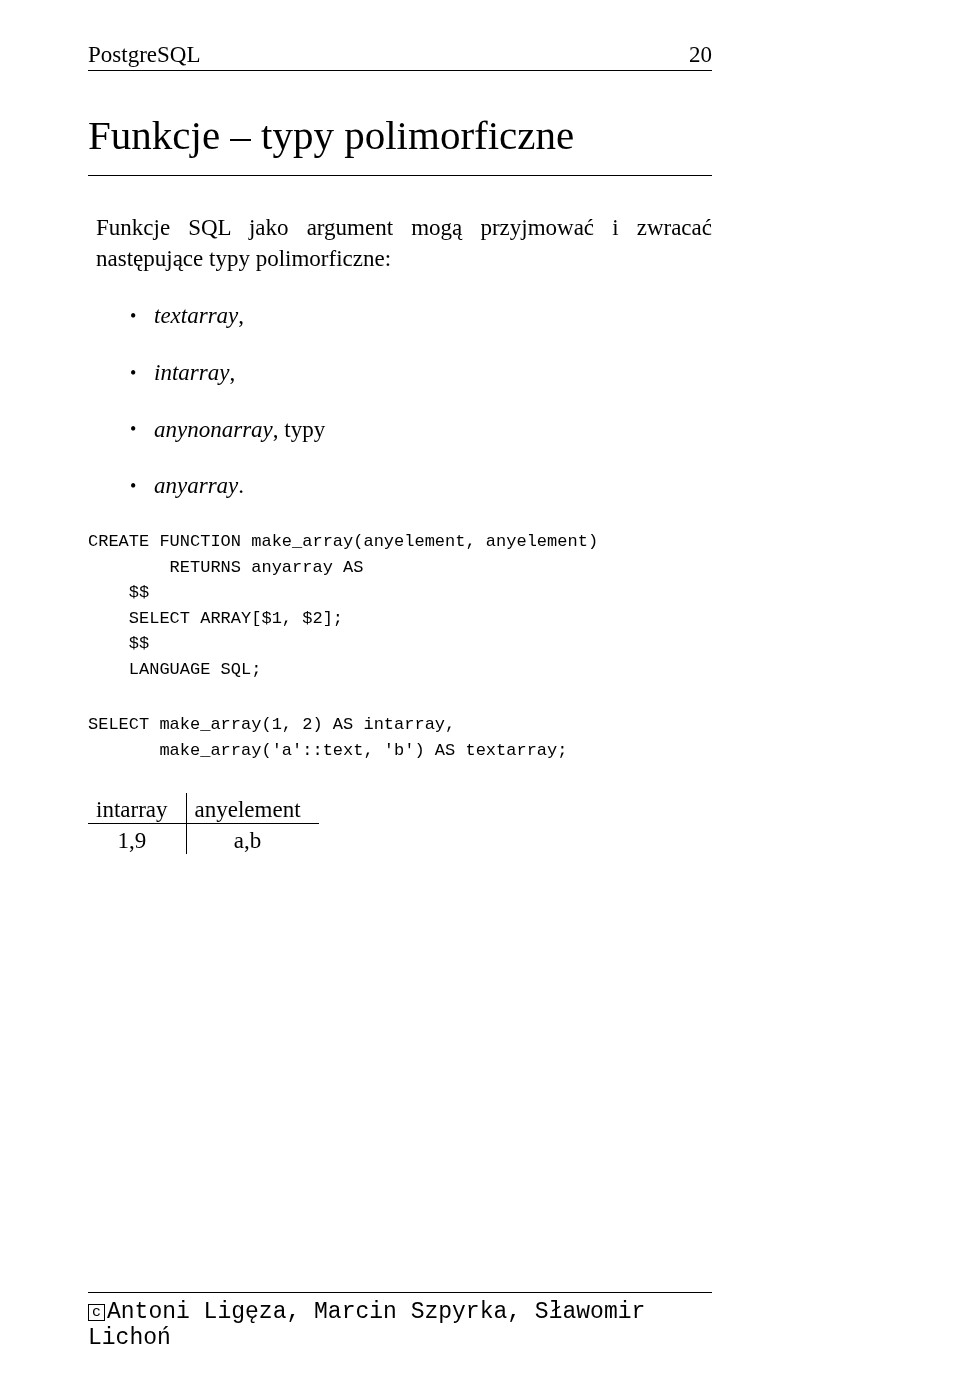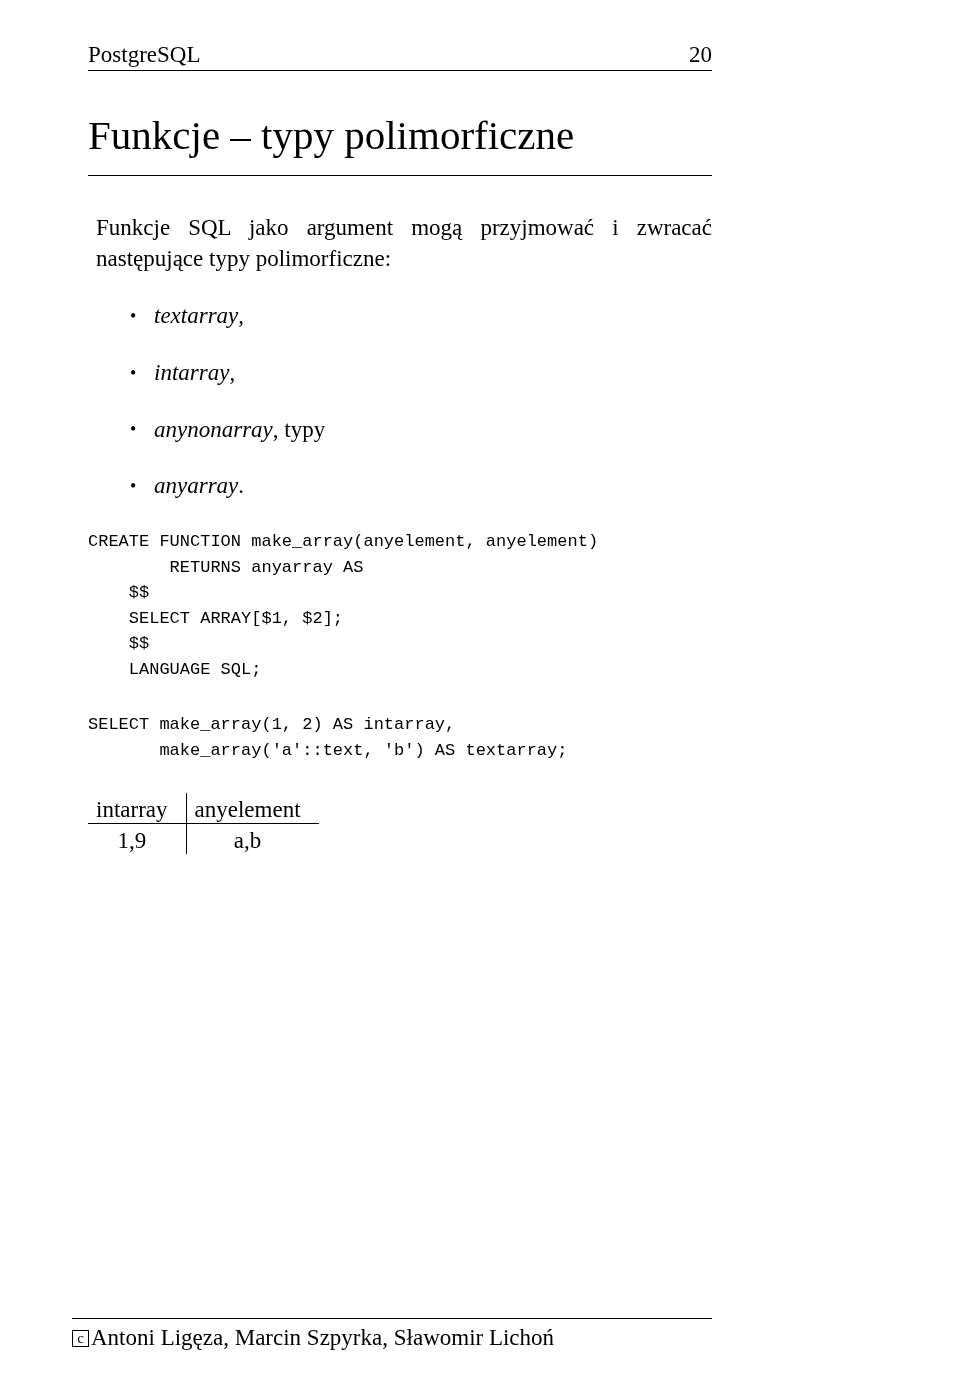--- a/index.html
+++ b/index.html
@@ -88,23 +88,24 @@
     font-weight: 400;
   }
   table.result th {
     border-bottom: 1px solid #000;
   }
   table.result td.col0, table.result th.col0 {
     border-right: 1px solid #000;
   }
   .footer {
     position: absolute;
-    left: 72px;
+    left: 88px;
     right: 88px;
     bottom: 34px;
+    font-family: Liberation Mono, monospace;
   }
   .footer-rule {
     border: none;
     border-top: 1.2px solid #000;
     margin: 0 0 6px 0;
   }
   .footer-text {
     font-size: 23px;
   }
   .copyright-c {

